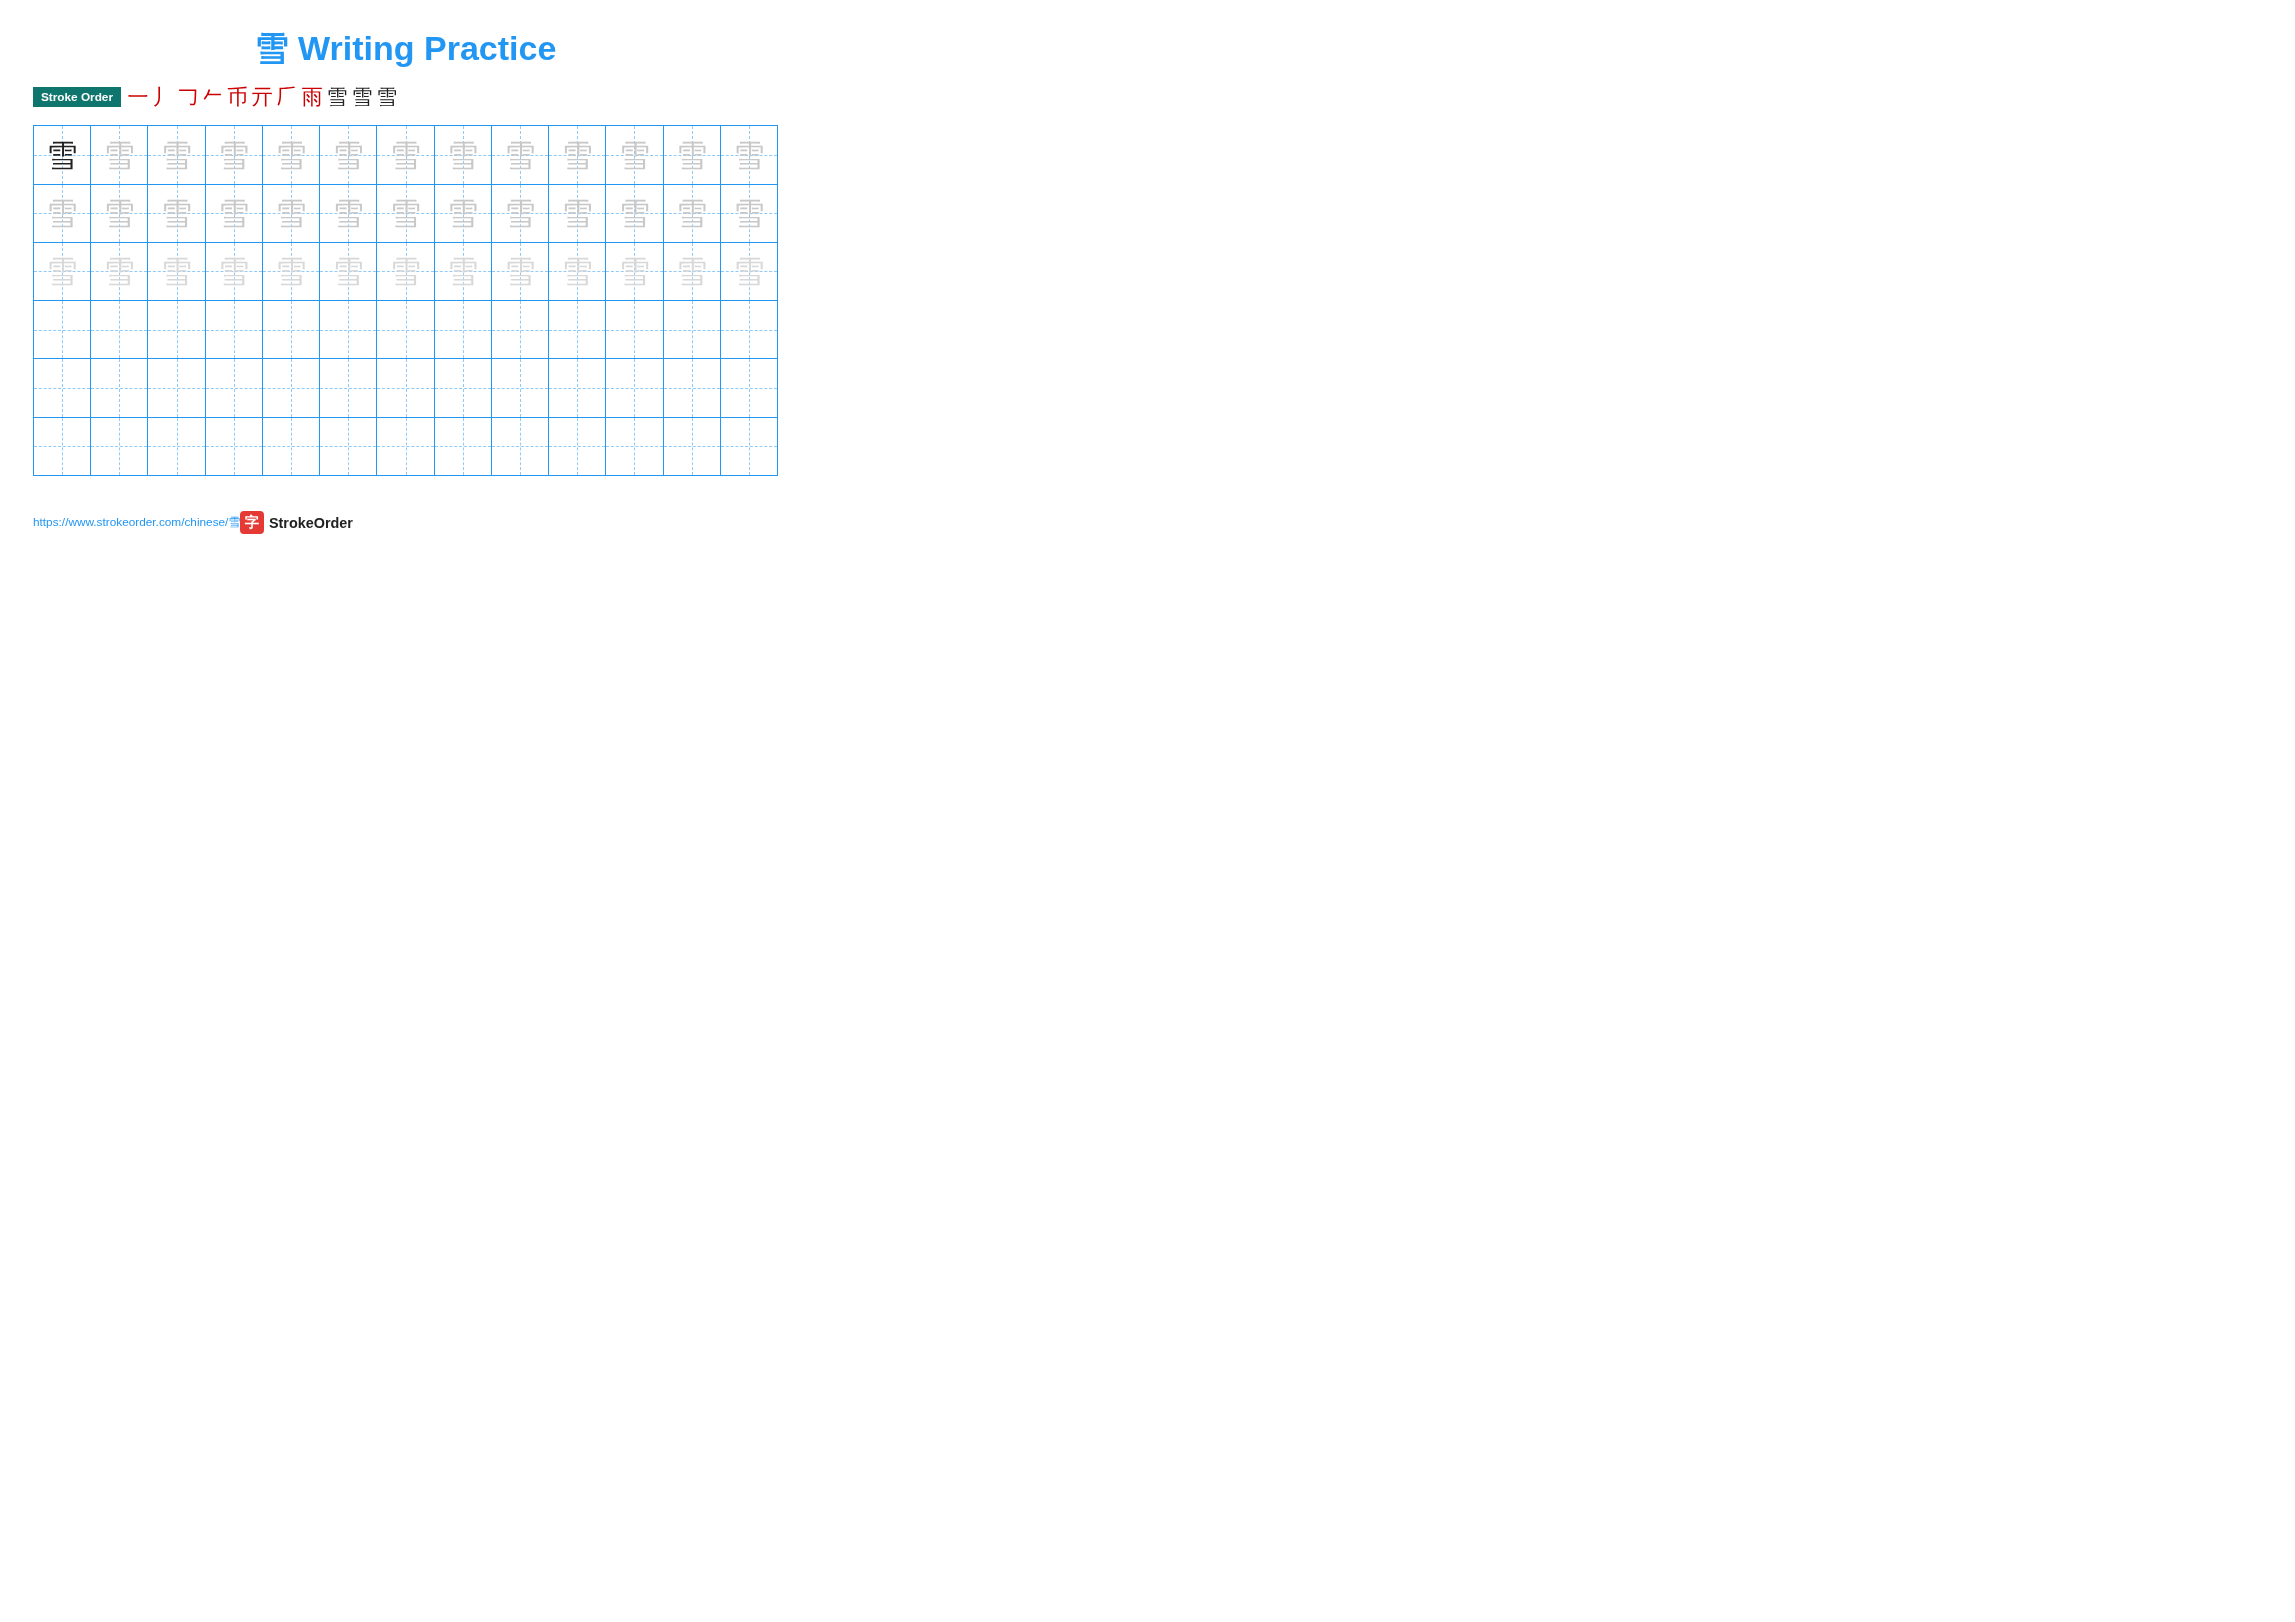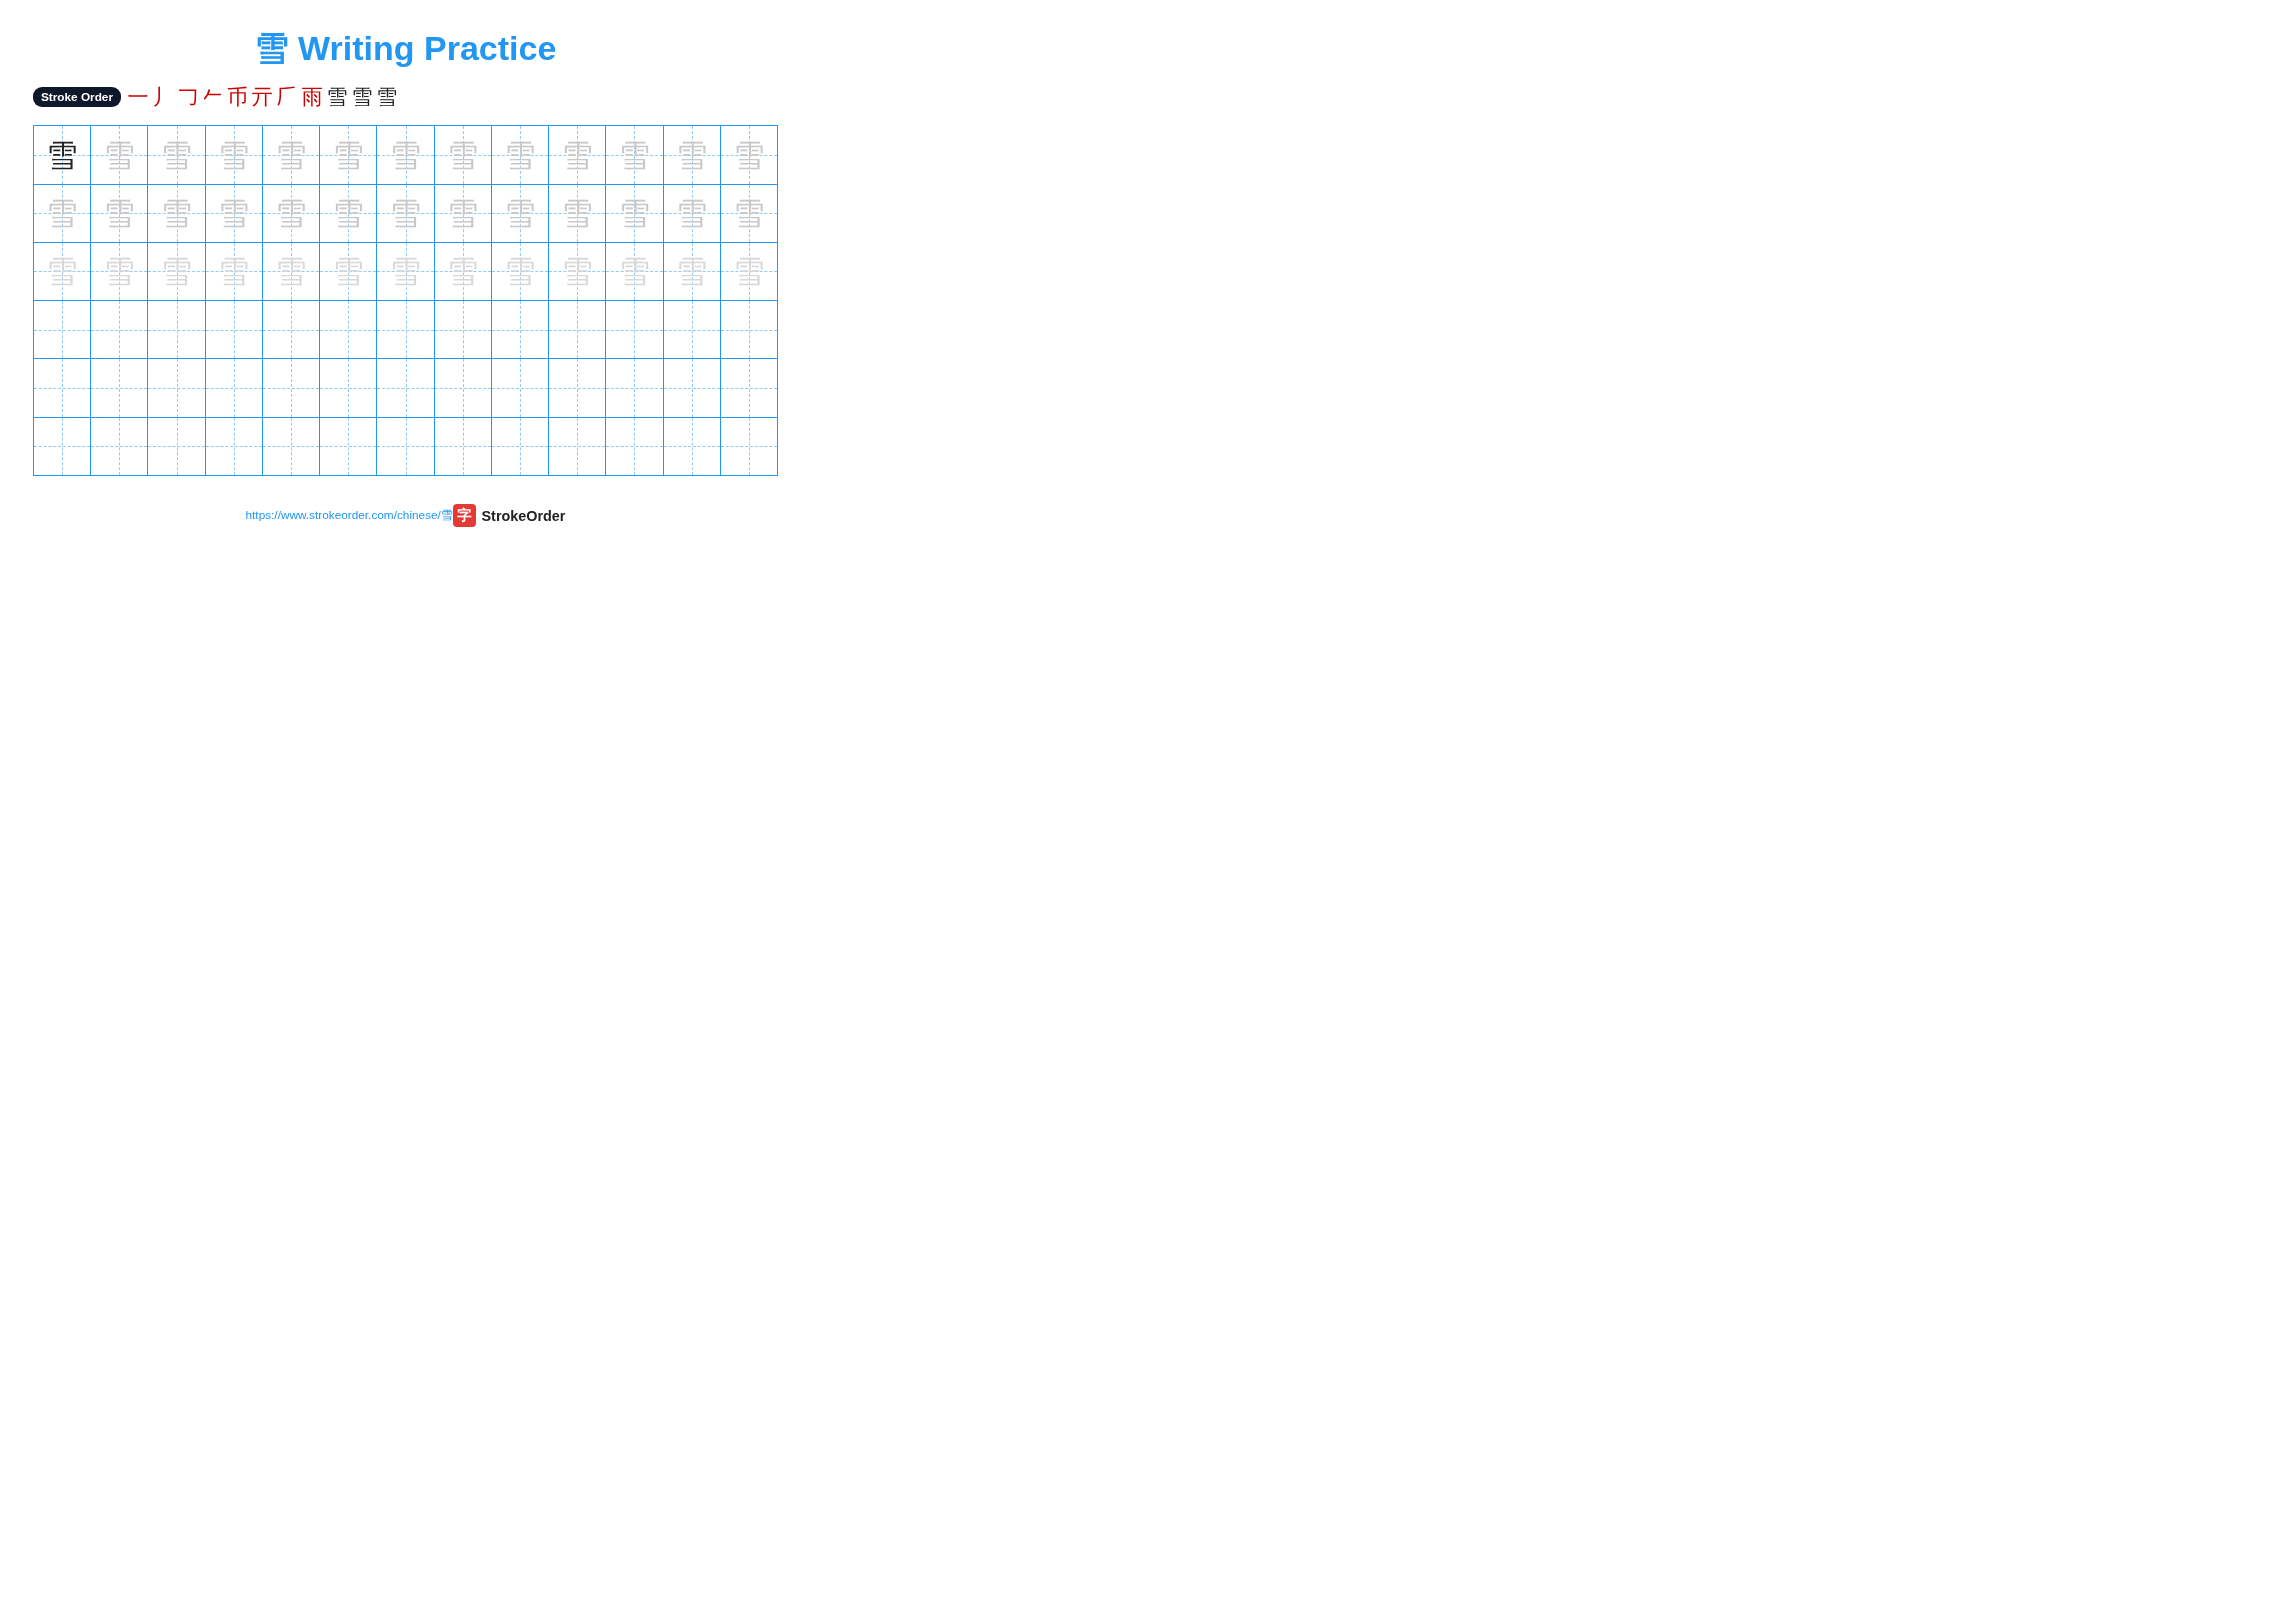--- a/index.html
+++ b/index.html
@@ -26,26 +26,26 @@
     }
 
     .stroke-order-row {
       display: flex;
       align-items: center;
       margin-bottom: 14.4px;
       gap: 6.5px;
     }
 
     .stroke-order-badge {
-      background: #0f172a;
+      background: #0f766e;
       color: white;
       font-size: 11.8px;
       font-weight: bold;
       padding: 2.6px 7.9px;
-      border-radius: 9px;
+      border-radius: 0;
       font-family: sans-serif;
       white-space: nowrap;
     }
 
     .stroke-order-chars {
       display: flex;
       align-items: center;
       gap: 3.9px;
       font-size: 21px;
       color: #cc0000;
@@ -125,23 +125,23 @@
     .cell-char.light-1 {
       color: #c8c8c8;
     }
 
     .cell-char.light-2 {
       color: #d8d8d8;
     }
 
     .footer {
       display: flex;
-      justify-content: center;
-      align-items: center;
-      margin-top: 28px;
+      justify-content: flex-start;
+      align-items: center;
+      margin-top: 35px;
     }
 
     .footer-url {
       color: #2196F3;
       font-size: 11.8px;
       font-family: sans-serif;
     }
 
     .footer-logo {
       display: flex;

